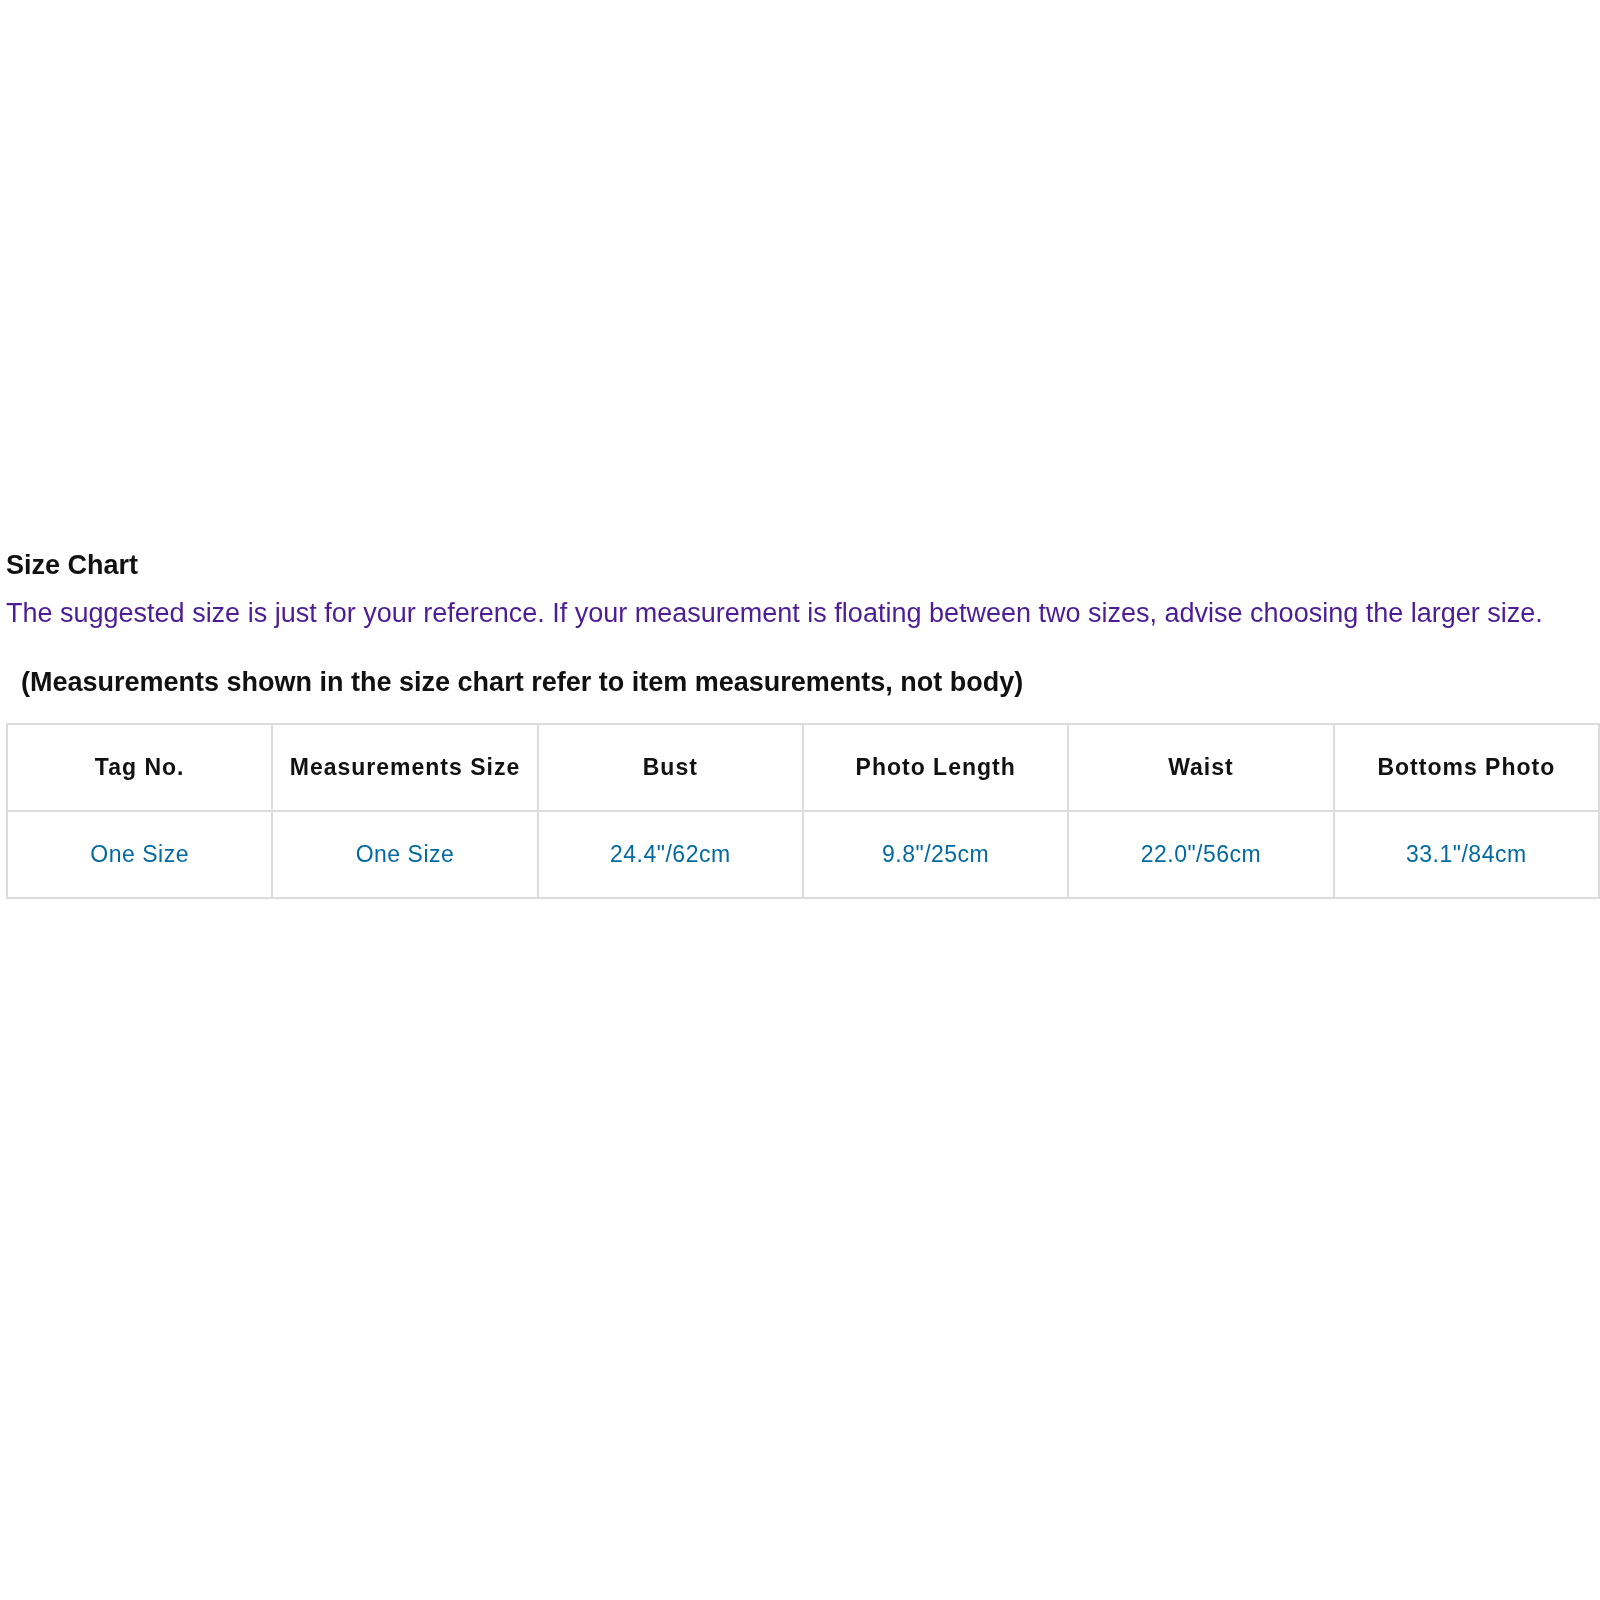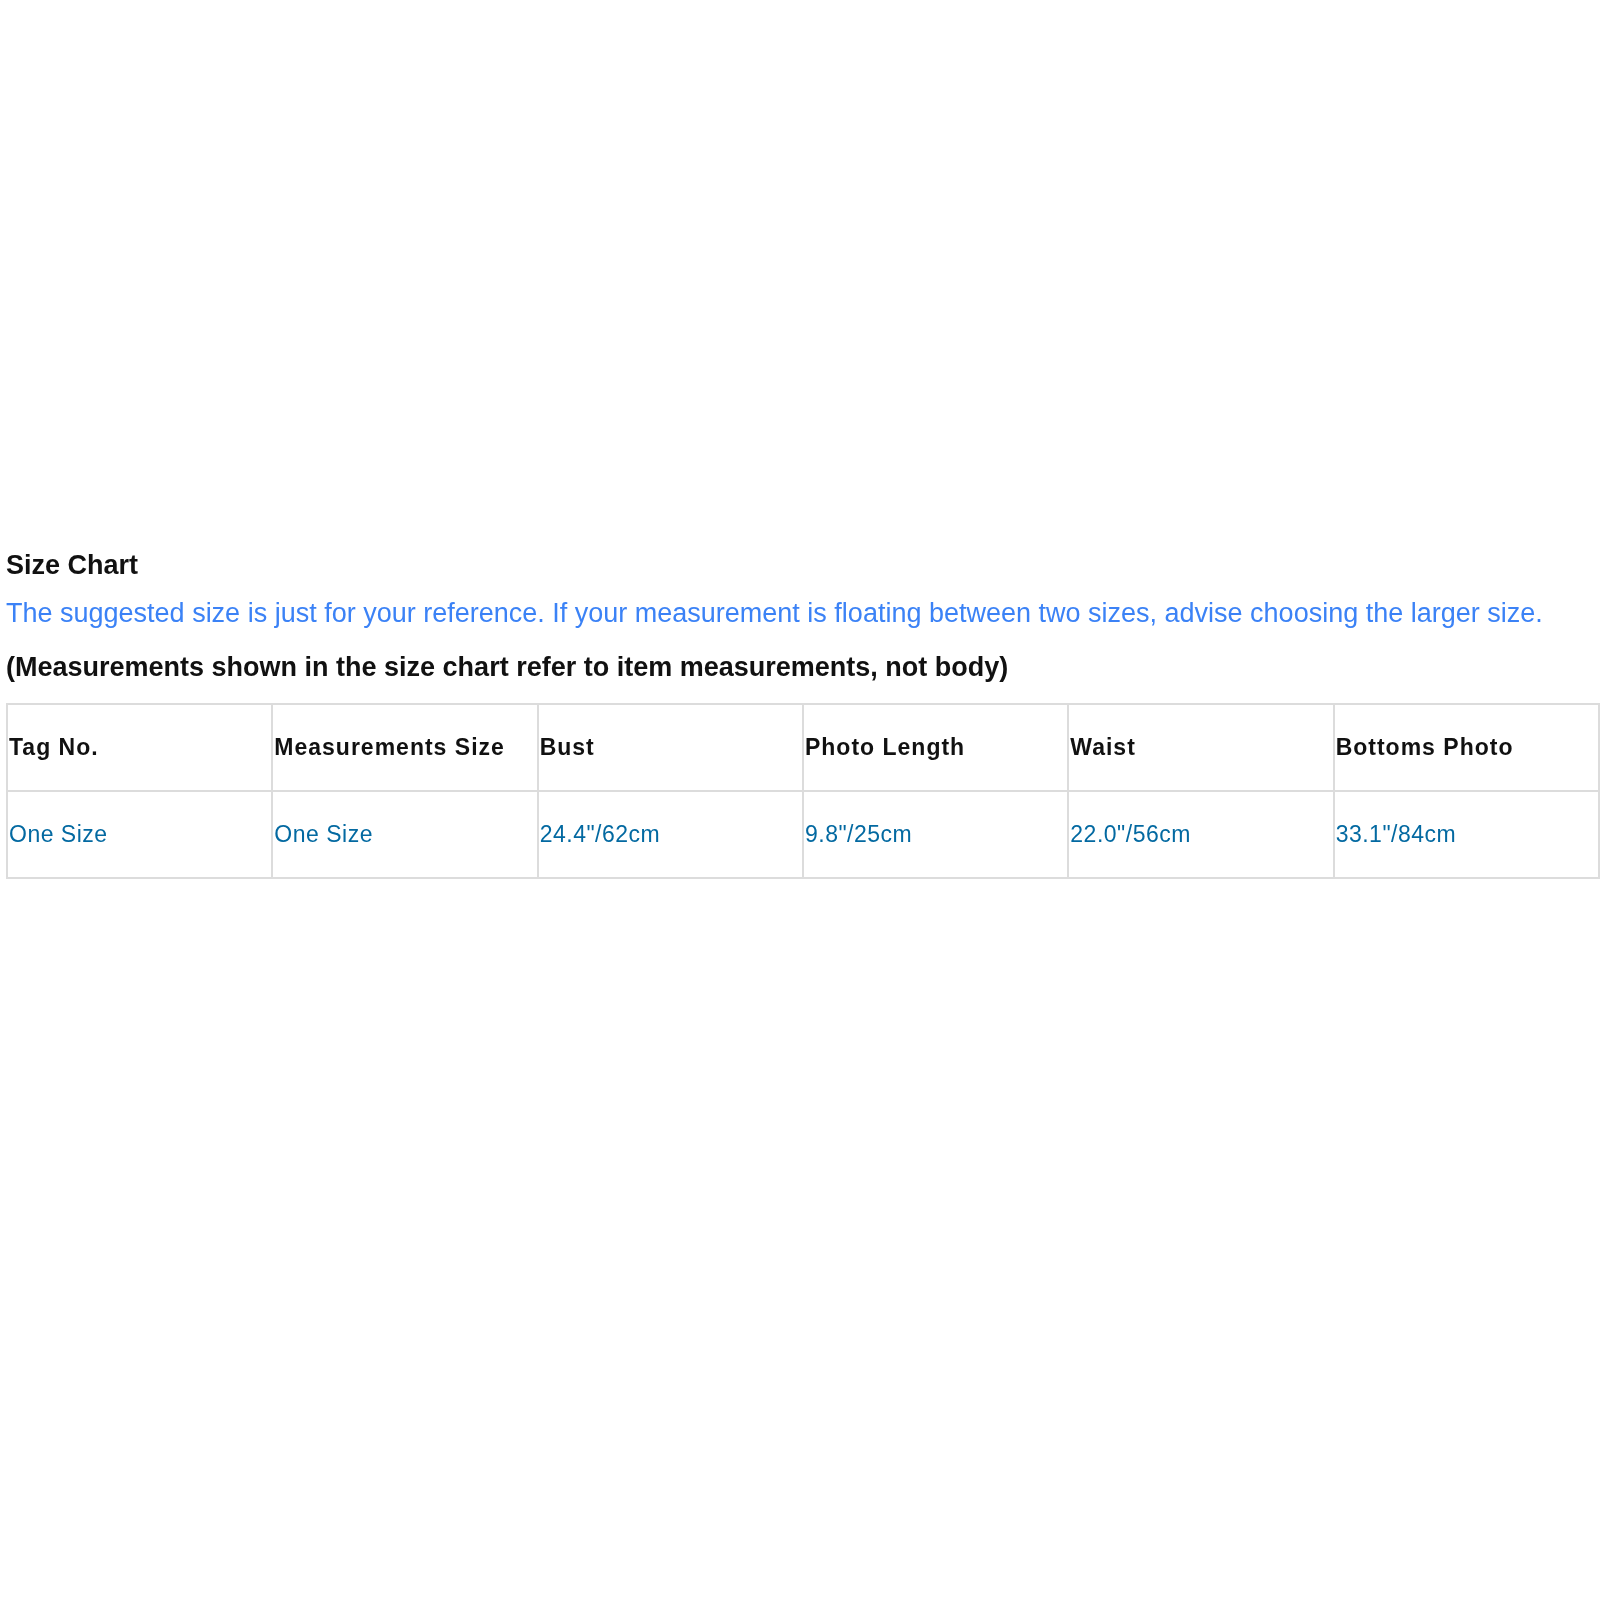--- a/index.html
+++ b/index.html
@@ -1,23 +1,23 @@
 <!DOCTYPE html>
 <html><head>
   <meta charset="utf-8">
   <style>
     html, body { margin: 0; padding: 0; background: #ffffff; }
     body { width: 1600px; height: 1600px; position: relative; overflow: hidden;
            font-family: "Liberation Sans", sans-serif; color: #111; }
     .content { position: absolute; left: 6px; top: 545px; width: 1590px; }
     .title { font-weight: bold; font-size: 27px; height: 40px; line-height: 40px; margin: 0; }
-    .notice { color: #3b82f6; font-size: 27px; line-height: 56px; margin: 0; width: 1560px; }
-    .measure-note { font-weight: bold; font-size: 27px; line-height: 52px; margin: 0; }
+    .notice { color: #4c1d95; font-size: 27px; line-height: 56px; margin: 0; width: 1560px; }
+    .measure-note { font-weight: bold; font-size: 27px; line-height: 52px; margin: 15px; }
     table.size-table { border-collapse: collapse; margin-top: 10px; table-layout: fixed; width: 1594px; }
-    table.size-table th, table.size-table td { border: 2px solid #dcdcdc; text-align: left; font-size: 23px; }
+    table.size-table th, table.size-table td { border: 2px solid #dcdcdc; text-align: center; font-size: 23px; }
     table.size-table th { height: 83px; font-weight: bold; letter-spacing: 1px; color: #111; }
     table.size-table td { height: 83px; color: #0369a1; letter-spacing: 0.5px; }
     .tips { margin-top: 22px; }
     .tips p { font-weight: bold; font-size: 26px; line-height: 56px; margin: 0; }
   </style>
 </head>
 <body>
 
 <div class="content">
   <h2 class="title">Size Chart</h2>

